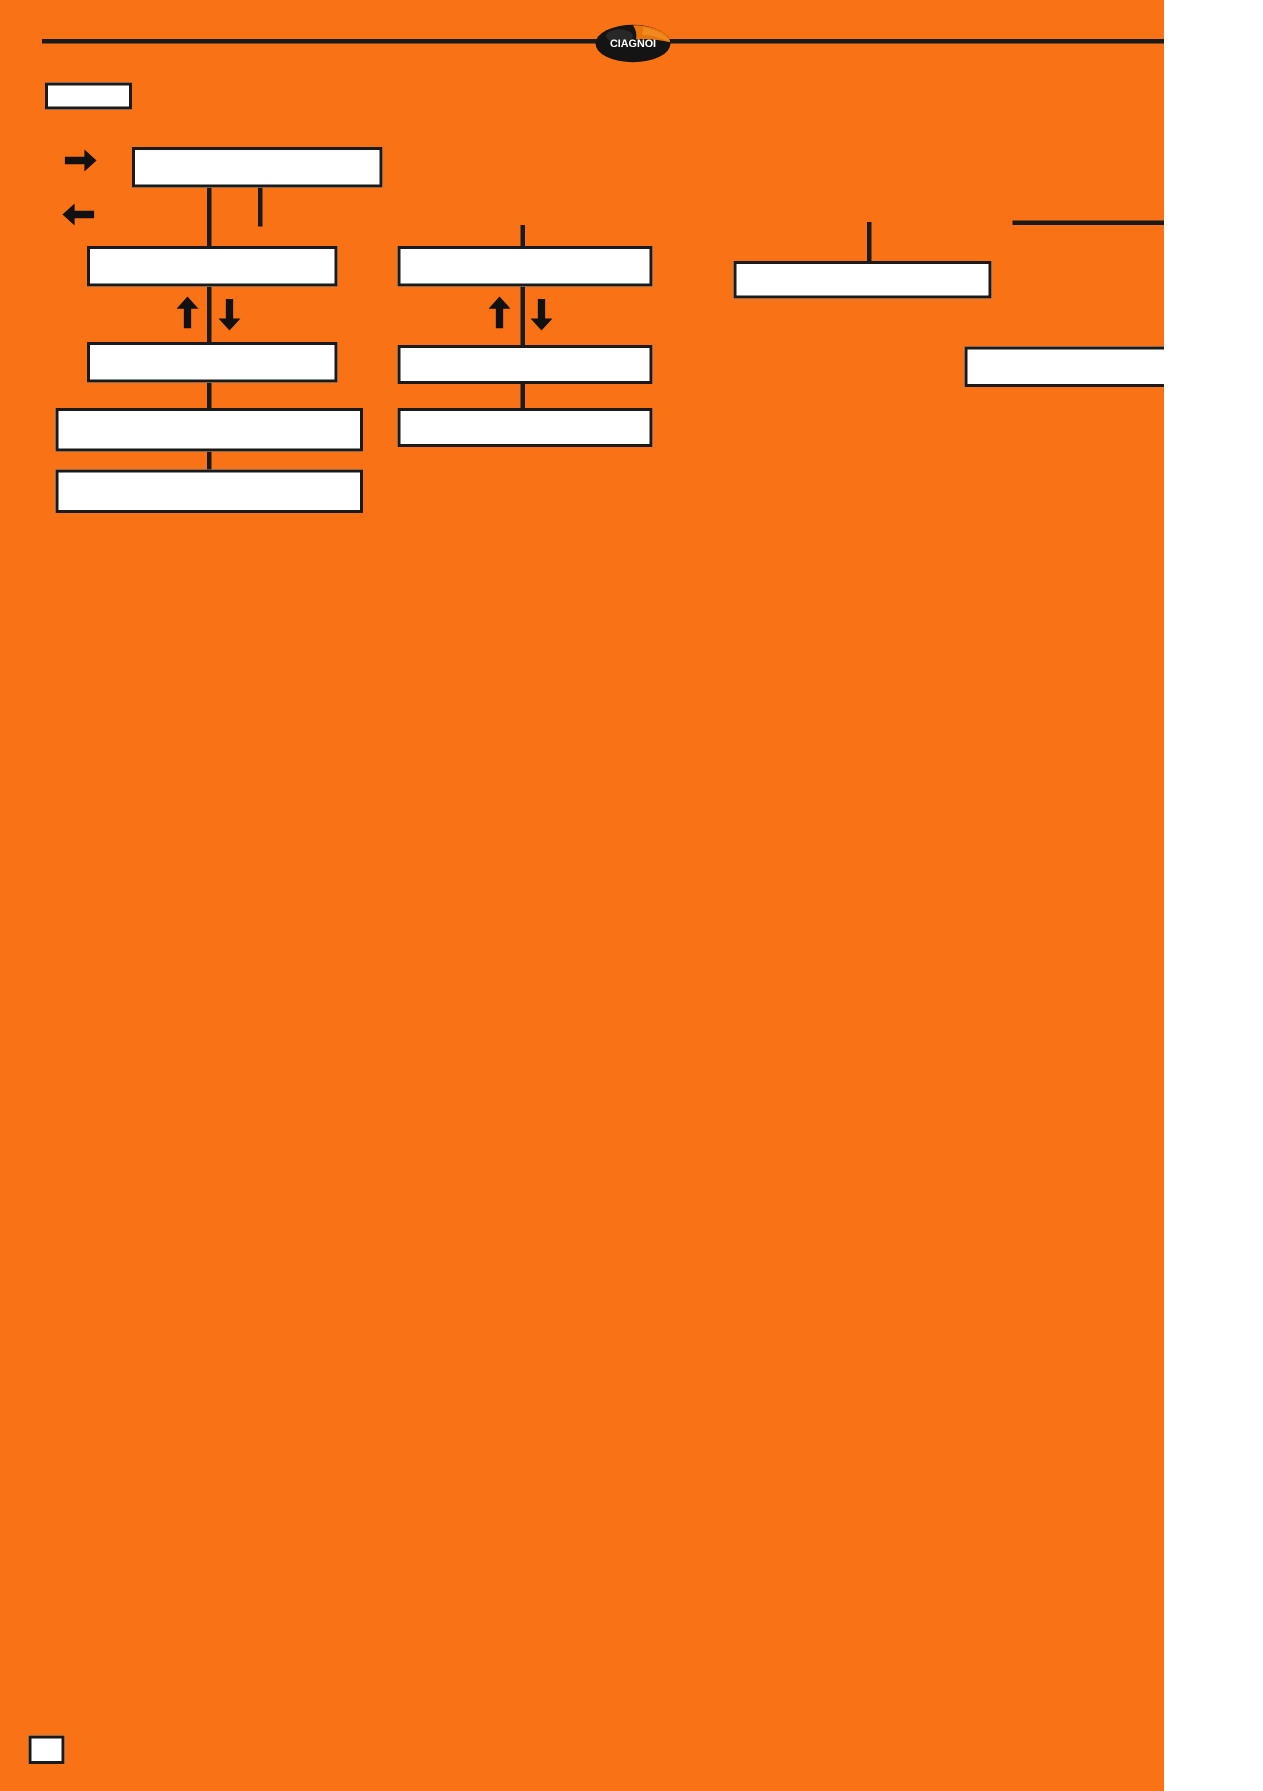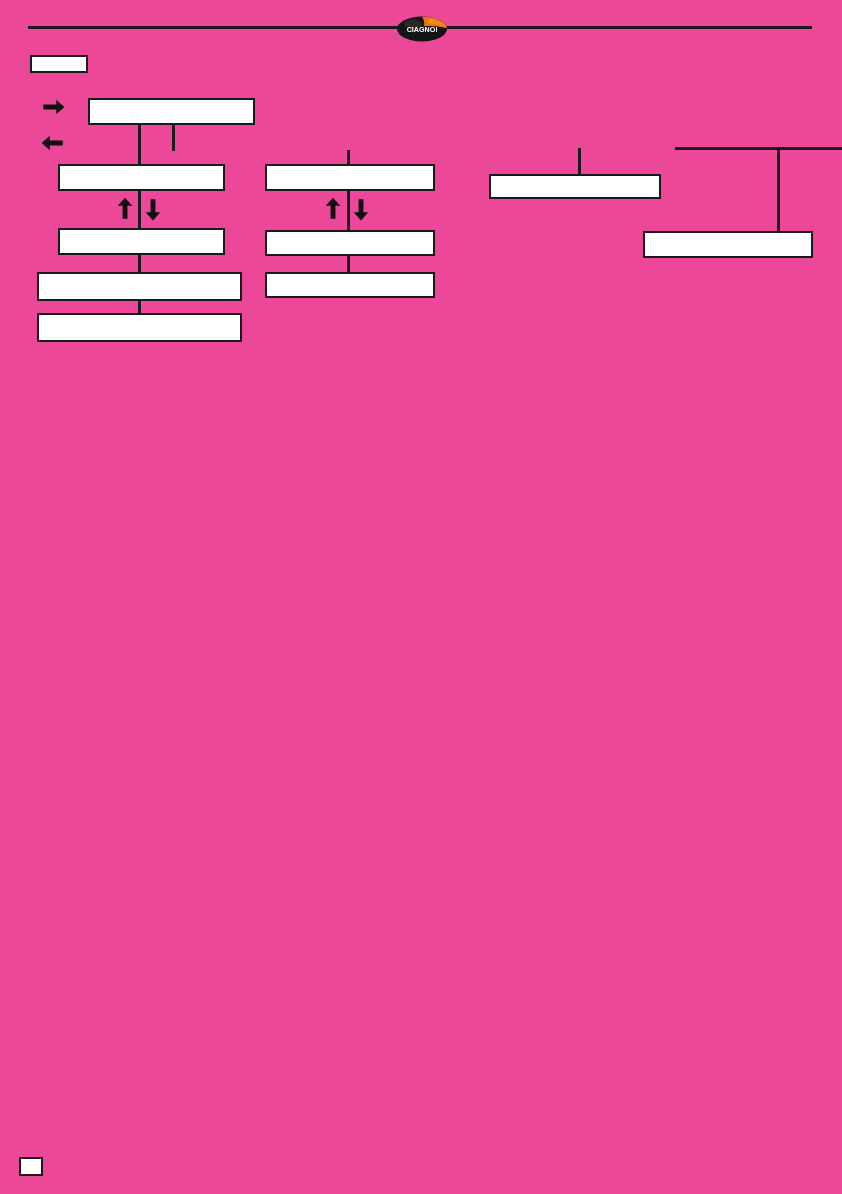--- a/index.html
+++ b/index.html
@@ -5,23 +5,23 @@
   html, body {
     margin: 0;
     padding: 0;
     background: #ffffff;
   }
   body {
     font-family: "Liberation Sans", sans-serif;
   }
   #page {
     position: relative;
-    width: 842px;
+    width: 776px;
     height: 1194px;
-    background: #ec4899;
+    background: #f97316;
     overflow: hidden;
   }
 
   
   .header-rule {
     position: absolute;
     background: #1a1a1a;
   }
 
   

